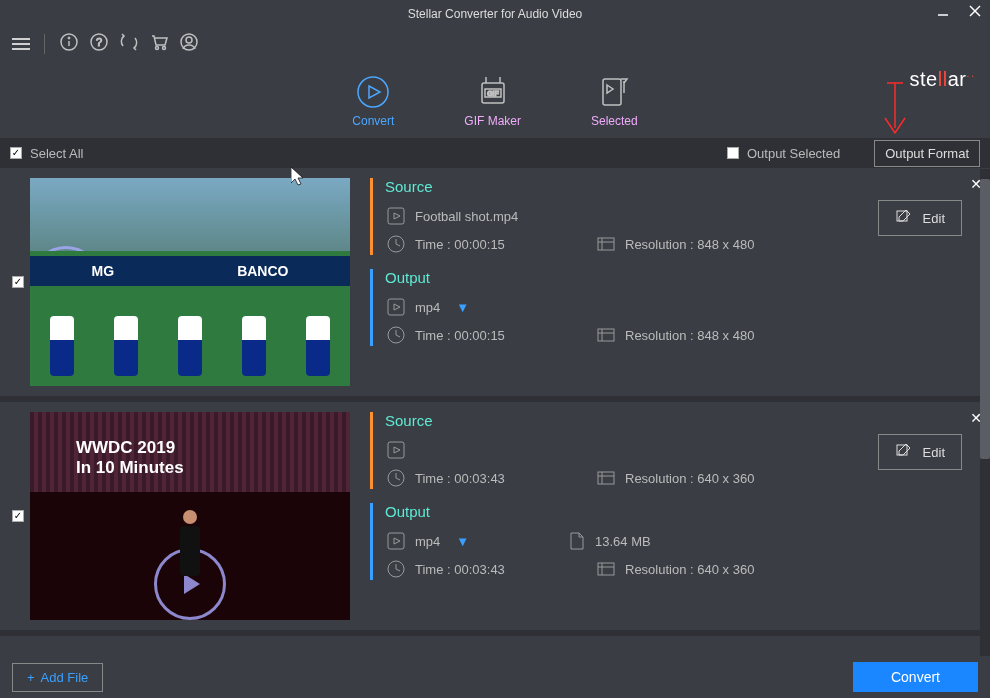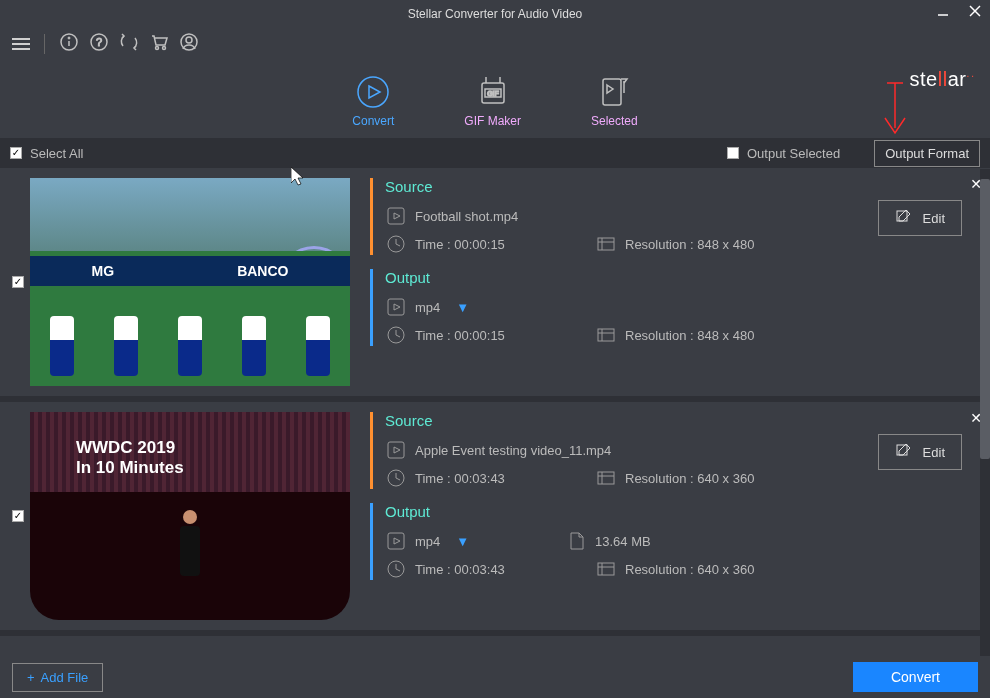--- a/index.html
+++ b/index.html
@@ -123,21 +123,21 @@
     border-bottom: 6px solid #2e3036;
     position: relative;
   }
   .item-check {
     display: flex; align-items: center; padding: 0 6px;
   }
   .thumb {
     width: 320px; height: 208px;
     background: #111;
     position: relative;
-    display: flex; align-items: center; justify-content: flex-end;
+    display: flex; align-items: center; justify-content: flex-start;
     color: #fff;
   }
   .play-overlay {
     width: 72px; height: 72px;
     border: 3px solid rgba(170,170,255,0.8);
     border-radius: 50%;
     display: flex; align-items: center; justify-content: center;
   }
   .play-overlay svg polygon { fill: rgba(170,170,255,0.8); }
   .thumb-football {
@@ -149,21 +149,21 @@
     content:"";
     position:absolute; left:0; right:0; bottom:0; height:65%;
     background: #2f7a3f;
   }
   .adboard { position:absolute; bottom:48%; left:0; right:0; height:30px; background:#0a2a5a; color:#fff;
     font-size:14px; display:flex; align-items:center; justify-content:space-around; font-weight:bold;}
   .players { position:absolute; bottom:10px; left:0; right:0; display:flex; justify-content:space-around;}
   .player { width:24px; height:60px; background: linear-gradient(#fff 40%, #0a2a8a 40%); border-radius:4px;}
   .thumb-wwdc {
     background: #1a0408;
-    display:flex; align-items:flex-start; justify-content:center;border-radius:29px;
+    display:flex; align-items:flex-end; justify-content:center;
   }
   .wwdc-text {
     position: absolute;
     top: 26px; left: 46px;
     color: #fff; font-weight: bold; font-size: 17px; line-height:1.2;
   }
   .wwdc-audience {
     position:absolute; top:0; left:0; right:0; height:80px;
     background: repeating-linear-gradient(90deg, #3a1a2a 0 4px, #502535 4px 8px);
   }
@@ -515,21 +515,20 @@
       </div>
 
       <div class="section source">
         <div class="section-title">Source</div>
         <div class="info-row">
           <div class="info-cell">
             <svg class="ic-svg" stroke="#999" fill="none">
                 <rect x="3" y="3" width="16" height="16" rx="2"></rect>
                 <polygon points="9,8 15,11 9,14"></polygon>
               </svg>
-            <span>Apple Event testing video_11.mp4</span>
           </div>
         </div>
         <div class="info-row">
           <div class="info-cell">
             <svg class="ic-svg" stroke="#999" fill="none">
                 <circle cx="11" cy="11" r="8"></circle>
                 <polyline points="11,6 11,11 15,13"></polyline>
               </svg>
             <span><span>Time : </span><span>00:03:43</span></span>
           </div>

